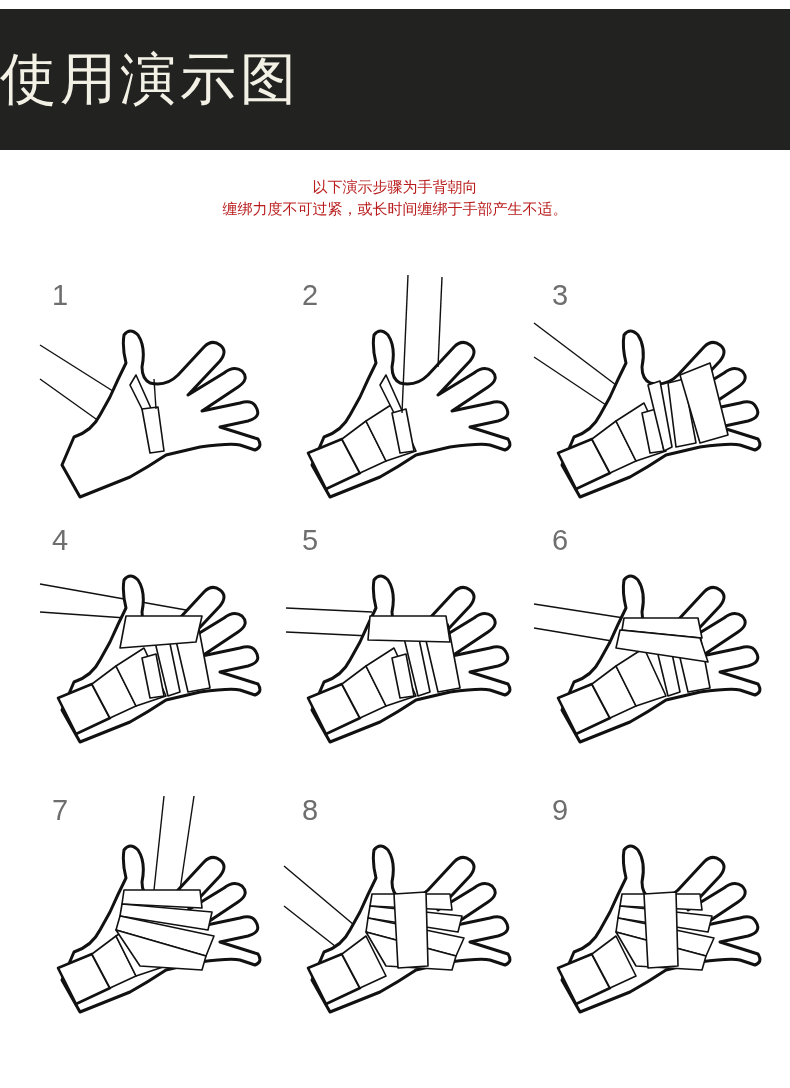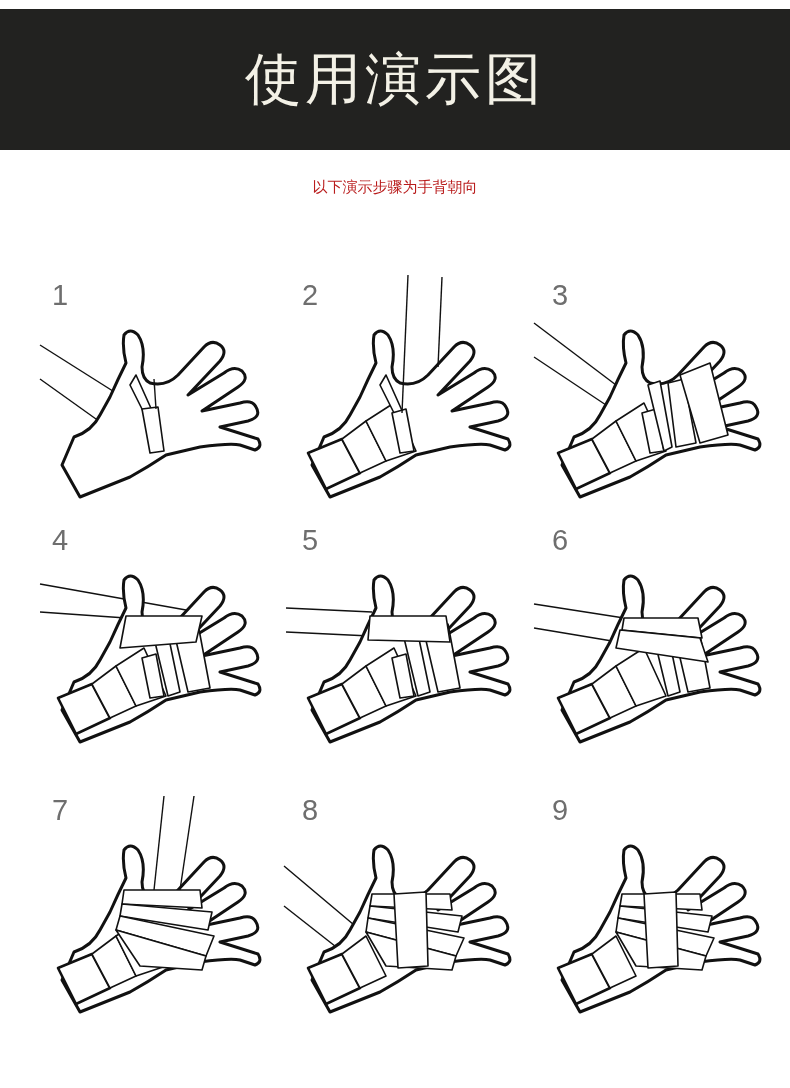--- a/index.html
+++ b/index.html
@@ -1,19 +1,19 @@
 <!DOCTYPE html>
 <html><head>
 <meta charset="utf-8">
 <style>
   html, body { margin:0; padding:0; background:#ffffff; }
   body { width:790px; height:1088px; position:relative; overflow:hidden;
          font-family:"DejaVu Sans", "Liberation Sans", sans-serif; }
   .header { position:absolute; left:0; top:9px; width:790px; height:141px;
-            background:#222220; display:flex; align-items:center; justify-content:center; }
+            background:#222220; display:flex; align-items:center; justify-content:flex-start; }
   .header h1 { margin:0; color:#f3f1e6; font-size:56px; font-weight:400;
                letter-spacing:4px; font-family:"DejaVu Sans", sans-serif; }
   .intro { position:absolute; left:0; top:176px; width:790px; text-align:center;
            color:#b91c1c; font-size:15px; line-height:22px; }
   .panel { position:absolute; width:250px; height:230px; }
   .panel .num { position:absolute; left:22px; top:4px; font-size:29px; color:#6e6e6e;
                 font-family:"Liberation Sans", sans-serif; font-weight:400; }
   .panel svg { position:absolute; left:0; top:0; width:250px; height:230px; overflow:visible; }
   .hand { fill:#fff; stroke:#111; stroke-width:3; stroke-linejoin:round; stroke-linecap:round; }
   .wrap { fill:#fff; stroke:#111; stroke-width:1.6; stroke-linejoin:round; }
@@ -22,20 +22,21 @@
 </style>
 </head>
 <body>
 
 <div class="header">
   <h1>使用演示图</h1>
 </div>
 
 <div class="intro">
   <div>以下演示步骤为手背朝向</div>
+  <div>缠绑力度不可过紧，或长时间缠绑于手部产生不适。</div>
 </div>
 
 <svg width="0" height="0" style="position:absolute">
   <defs>
 
     <path id="handshape" d="
       M 32 190
       L 50 222
       L 100 202
       Q 118 192 136 180

